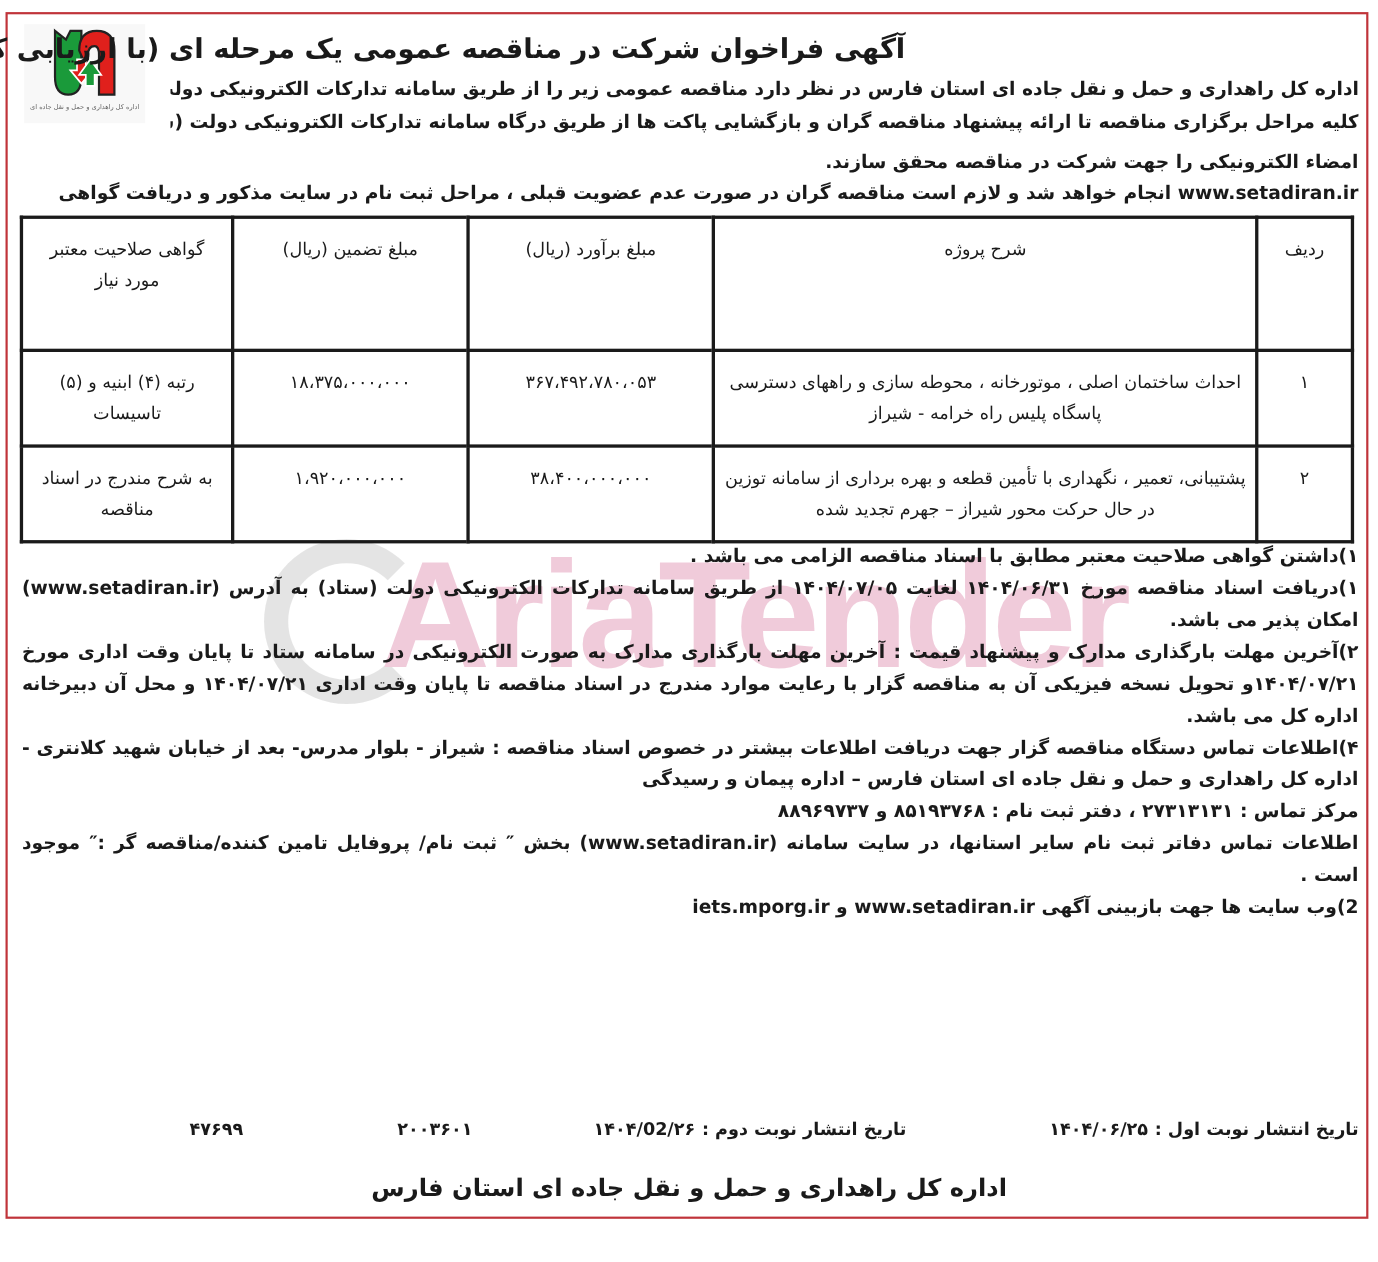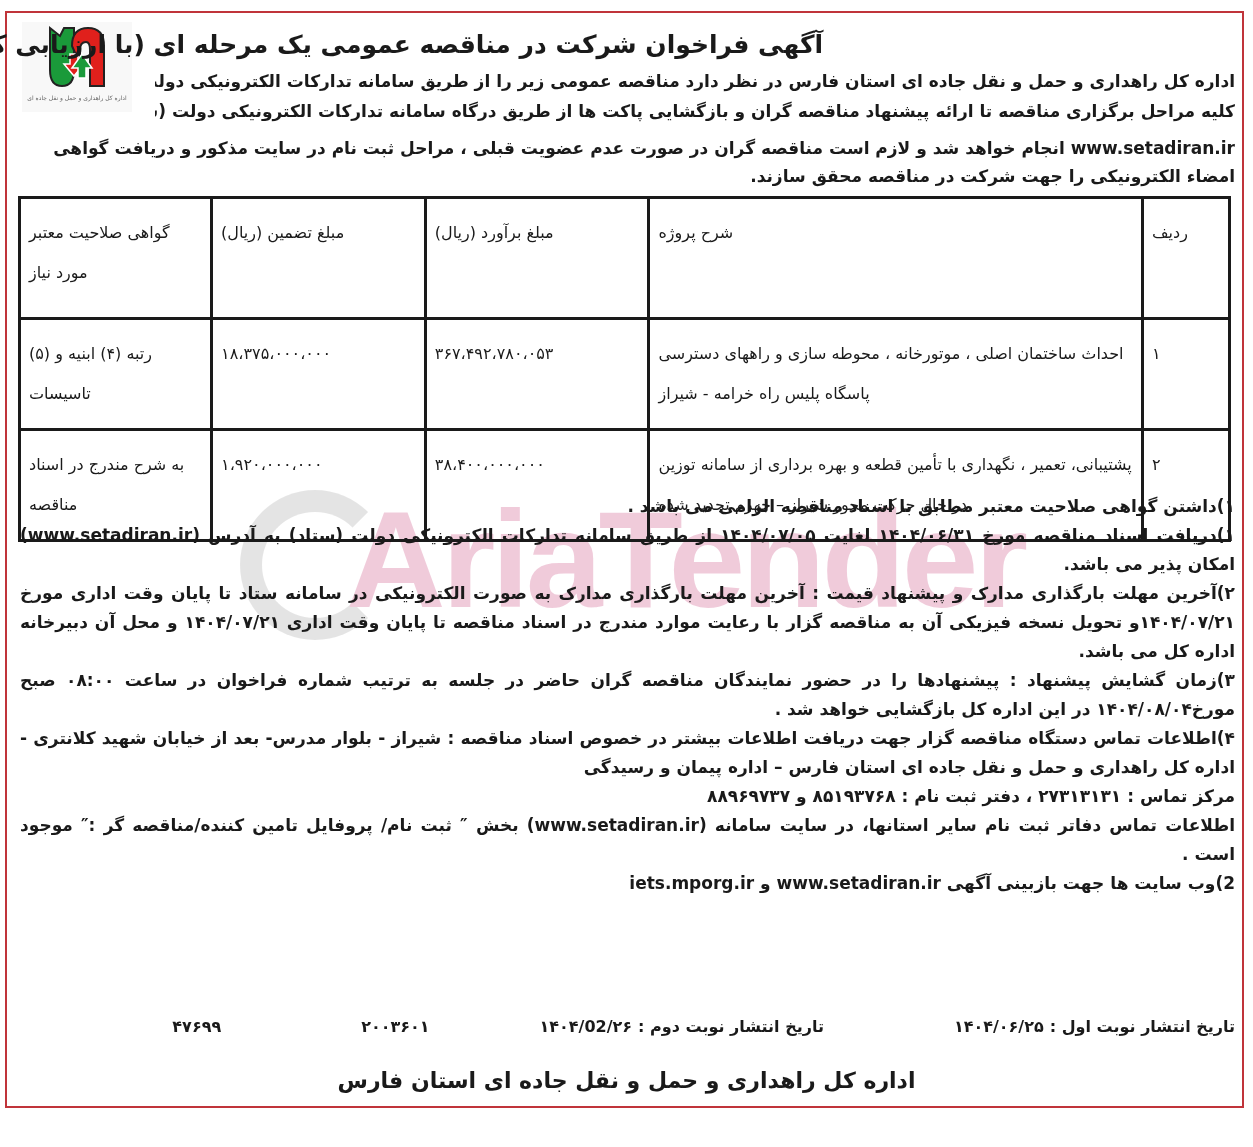--- a/index.html
+++ b/index.html
@@ -19,22 +19,22 @@
                text-align:center; direction:rtl; }
   .title { position:absolute; right:430px; top:30px; font-size:25px; font-weight:bold; direction:rtl;
            font-family:"DejaVu Sans", sans-serif; white-space:nowrap; }
   .intro { position:absolute; right:18px; top:66px; width:1080px; direction:rtl; font-size:17px;
            line-height:30px; text-align:justify; font-weight:bold; }
   .intro .l { display:block; white-space:nowrap; overflow:hidden; }
   .intro-full { position:absolute; right:18px; top:134px; width:1215px; direction:rtl; font-size:17px;
            line-height:28px; font-weight:bold; }
   table.tender { position:absolute; left:18px; top:196px; width:1213px; border-collapse:collapse;
            direction:rtl; font-size:16px; }
-  table.tender td, table.tender th { border:3px solid #1a1a1a; vertical-align:top; text-align:left;
-           padding:14px 8px; font-weight:normal; line-height:40px; }
+  table.tender td, table.tender th { border:3px solid #1a1a1a; vertical-align:top; text-align:center;
+           padding:14px 8px; font-weight:normal; line-height:28px; }
   table.tender thead th { height:90px; }
   table.tender .c-row { width:70px; }
   table.tender .c-desc { width:500px; }
   table.tender .c-est { width:210px; }
   table.tender .c-guar { width:200px; }
   table.tender .c-cert { width:180px; }
   .notes { position:absolute; right:18px; top:492px; width:1215px; direction:rtl; font-size:17px;
            font-weight:bold; line-height:29px; }
   .notes p { margin:0; text-align:justify; }
   .pub { position:absolute; right:18px; top:1017px; width:1215px; direction:rtl; font-size:16px;
@@ -63,22 +63,22 @@
   <div class="logo-caption">اداره کل راهداری و حمل و نقل جاده ای</div>
 </div>
 
 <div class="title">آگهی فراخوان شرکت در مناقصه عمومی یک مرحله ای (با ارزیابی کیفی همزمان)</div>
 
 <div class="intro">
   <span class="l">اداره کل راهداری و حمل و نقل جاده ای استان فارس در نظر دارد مناقصه عمومی زیر را از طریق سامانه تدارکات الکترونیکی دولت برگزار نماید</span>
   <span class="l">کلیه مراحل برگزاری مناقصه تا ارائه پیشنهاد مناقصه گران و بازگشایی پاکت ها از طریق درگاه سامانه تدارکات الکترونیکی دولت (ستاد) به آدرس</span>
 </div>
 <div class="intro-full">
+  <div>امضاء الکترونیکی را جهت شرکت در مناقصه محقق سازند.</div>
   <div>www.setadiran.ir انجام خواهد شد و لازم است مناقصه گران در صورت عدم عضویت قبلی ، مراحل ثبت نام در سایت مذکور و دریافت گواهی</div>
-  <div>امضاء الکترونیکی را جهت شرکت در مناقصه محقق سازند.</div>
 </div>
 
 <table class="tender">
   <thead>
     <tr>
       <th class="c-row">ردیف</th>
       <th class="c-desc">شرح پروژه</th>
       <th class="c-est">مبلغ برآورد (ریال)</th>
       <th class="c-guar">مبلغ تضمین (ریال)</th>
       <th class="c-cert">گواهی صلاحیت معتبر مورد نیاز</th>
@@ -99,21 +99,20 @@
       <td>۱،۹۲۰،۰۰۰،۰۰۰</td>
       <td>به شرح مندرج در اسناد مناقصه</td>
     </tr>
   </tbody>
 </table>
 
 <div class="notes">
   <p>۱)داشتن گواهی صلاحیت معتبر مطابق با اسناد مناقصه الزامی می باشد .</p>
   <p>۱)دریافت اسناد مناقصه مورخ ۱۴۰۴/۰۶/۳۱ لغایت ۱۴۰۴/۰۷/۰۵ از طریق سامانه تدارکات الکترونیکی دولت (ستاد) به آدرس (www.setadiran.ir) امکان پذیر می باشد.</p>
   <p>۲)آخرین مهلت بارگذاری مدارک و پیشنهاد قیمت : آخرین مهلت بارگذاری مدارک به صورت الکترونیکی در سامانه ستاد تا پایان وقت اداری مورخ ۱۴۰۴/۰۷/۲۱و تحویل نسخه فیزیکی آن به مناقصه گزار با رعایت موارد مندرج در اسناد مناقصه تا پایان وقت اداری ۱۴۰۴/۰۷/۲۱ و محل آن دبیرخانه اداره کل می باشد.</p>
-  <p>۳)زمان گشایش پیشنهاد : پیشنهادها را در حضور نمایندگان مناقصه گران حاضر در جلسه به ترتیب شماره فراخوان در ساعت ۰۸:۰۰ صبح مورخ۱۴۰۴/۰۸/۰۴ در این اداره کل بازگشایی خواهد شد .</p>
   <p>۴)اطلاعات تماس دستگاه مناقصه گزار جهت دریافت اطلاعات بیشتر در خصوص اسناد مناقصه : شیراز - بلوار مدرس- بعد از خیابان شهید کلانتری - اداره کل راهداری و حمل و نقل جاده ای استان فارس – اداره پیمان و رسیدگی</p>
   <p>مرکز تماس : ۲۷۳۱۳۱۳۱ ، دفتر ثبت نام : ۸۵۱۹۳۷۶۸ و ۸۸۹۶۹۷۳۷</p>
   <p>اطلاعات تماس دفاتر ثبت نام سایر استانها، در سایت سامانه (www.setadiran.ir) بخش ″ ثبت نام/ پروفایل تامین کننده/مناقصه گر :″ موجود است .</p>
   <p>2)وب سایت ها جهت بازبینی آگهی www.setadiran.ir و iets.mporg.ir</p>
 </div>
 
 <div class="pub">
   <span>تاریخ انتشار نوبت اول :</span>
   <span style="width:6px"></span>
   <span>۱۴۰۴/۰۶/۲۵</span>

